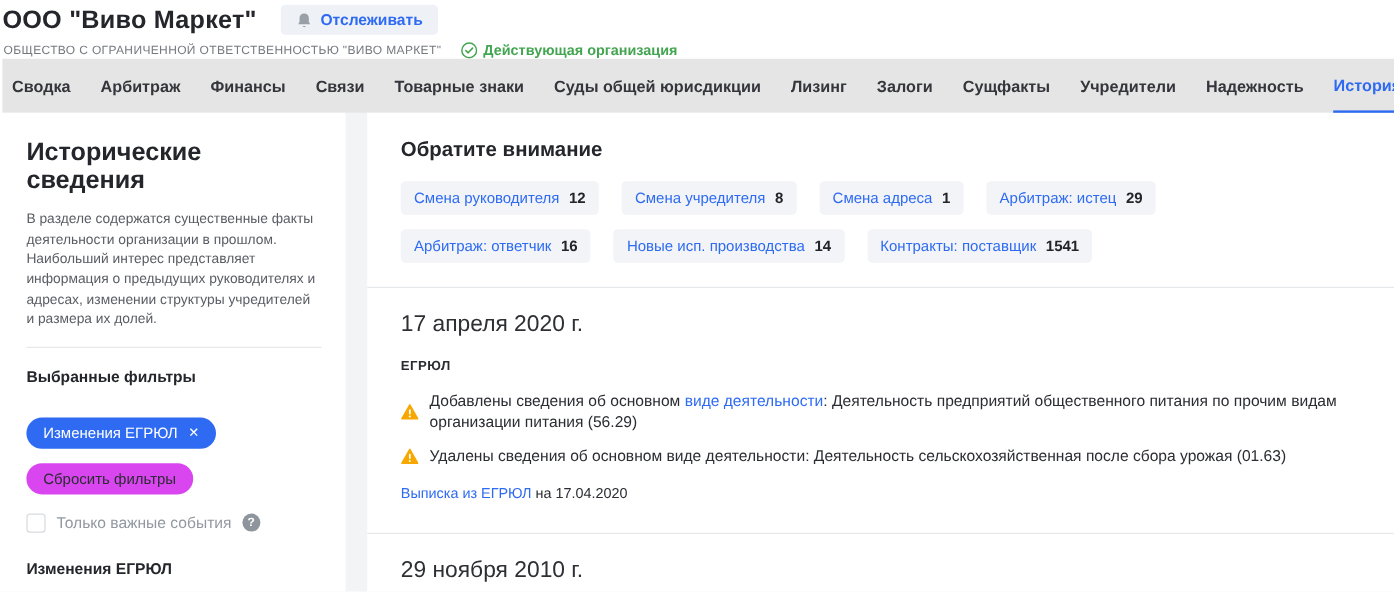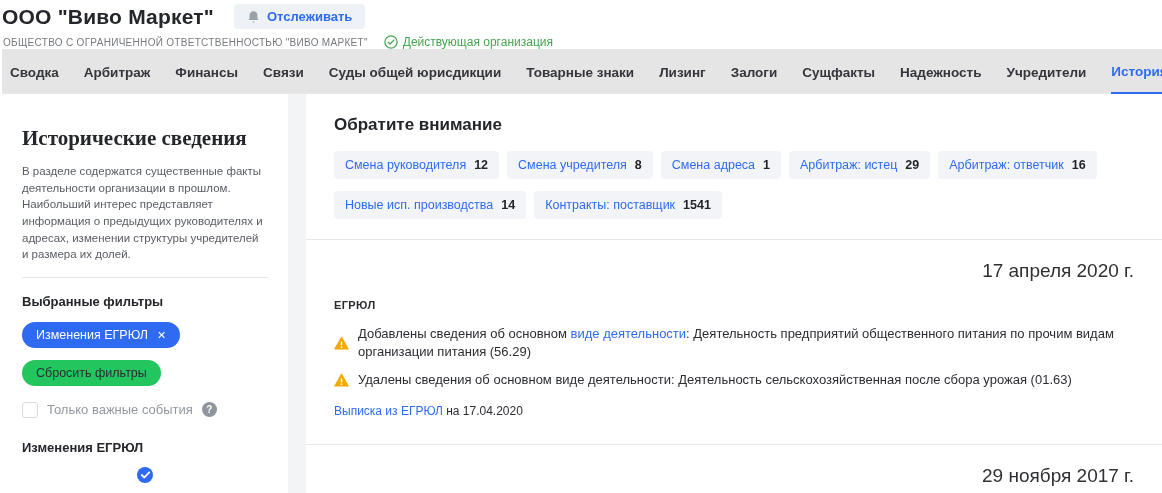--- a/index.html
+++ b/index.html
@@ -20,61 +20,61 @@
   }
   
   .topbar{background:#fff;padding:4px 0 0 2px;}
   .title-row{display:flex;align-items:center;gap:20px;}
   .company-title{font-size:21px;font-weight:700;margin:0;color:#24262b;letter-spacing:.2px;}
   .track-btn{display:inline-flex;align-items:flex-end;gap:7px;background:#eef1f6;border:none;
     border-radius:4px;padding:5px 13px;color:var(--accent);font-weight:700;font-size:13px;
     font-family:inherit;cursor:pointer;}
   .subtitle-row{display:flex;align-items:center;gap:16px;margin:6px 0 0 1px;}
   .full-name{font-size:10px;color:#76797f;letter-spacing:.3px;}
-  .status{color:var(--green);font-size:12px;font-weight:400;display:inline-flex;align-items:flex-end;gap:5px;}
+  .status{color:var(--green);font-size:12px;font-weight:700;display:inline-flex;align-items:flex-end;gap:5px;}
   
   .nav{display:flex;gap:25px;padding:15px 8px 0 8px;border-bottom:1px solid var(--border);background:#e5e5e5;}
   .nav-tab{font-size:13.5px;font-weight:600;color:#34363b;padding-bottom:13px;cursor:pointer;
     text-decoration:none;position:relative;display:inline-flex;align-items:center;gap:6px;white-space:nowrap;}
   .nav-tab.active{color:var(--accent);border-bottom:2px solid var(--accent);margin-bottom:-1px;}
   
   .content{display:flex;gap:18px;height:405px;background:#f3f4f6;}
   .sidebar{width:288px;flex:none;background:#fff;padding:16px 20px 0 22px;overflow:hidden;}
   .main{flex:1;background:#fff;padding:16px 0 0 0;overflow:hidden;}
   
-  .sb-title{font-size:21px;font-weight:700;margin:16px 0 12px;color:#24262b;font-family:Liberation Serif, serif;}
+  .sb-title{font-size:21px;font-weight:700;margin:5px 0 12px;color:#24262b;}
   .sb-desc{font-size:11.5px;color:#595d64;line-height:1.45;margin:0 0 14px;}
   .sb-divider{height:1px;background:var(--border);margin:0 0 16px;}
-  .sb-h{font-size:13px;font-weight:700;margin:0 0 13px;color:#24262b;}
+  .sb-h{font-size:13px;font-weight:700;margin:0 0 27px;color:#24262b;}
   .pill{display:inline-flex;align-items:center;gap:9px;border-radius:15px;padding:6px 14px;
     font-size:12.5px;margin-bottom:12px;cursor:pointer;border:none;font-family:inherit;}
   .pill.blue{background:var(--accent);color:#fff;display:flex;width:max-content;}
   .pill .x{font-size:11px;line-height:1;}
-  .pill.gray{background:#22c55e;color:#2b2d33;display:flex;width:max-content;}
+  .pill.gray{background:#d946ef;color:#2b2d33;display:flex;width:max-content;}
   .cb-row{display:flex;gap:9px;align-items:flex-start;color:#9298a1;font-size:13px;margin:16px 0 22px;cursor:pointer;}
   .cb{width:16px;height:16px;border:1px solid #d7dade;border-radius:3px;background:#fff;flex:none;}
   .q-icon{width:15px;height:15px;border-radius:50%;background:#8f959d;color:#fff;font-size:10px;
     font-weight:700;display:flex;align-items:center;justify-content:center;flex:none;}
   .filter-group{margin-bottom:18px;}
   .fg-title{font-size:13px;font-weight:700;margin:0 0 12px;color:#24262b;}
   .radio-row{display:flex;gap:9px;align-items:center;font-size:13px;color:#2b2d33;margin-bottom:9px;cursor:pointer;flex-direction:column;}
   .radio{width:16px;height:16px;border-radius:50%;border:1px solid #cdd0d5;flex:none;}
   .radio.checked{border:none;background:var(--accent);display:flex;align-items:center;justify-content:center;}
   .count{color:#9298a1;}
   
   .notice{padding:0 28px;}
   .notice-title{font-size:17px;font-weight:700;margin:5px 0 16px;color:#24262b;}
-  .chips{display:flex;flex-wrap:wrap;gap:12px 8px;}
+  .chips{display:flex;flex-wrap:wrap;gap:12px 19px;}
   .chip{background:var(--chipbg);border-radius:4px;padding:7px 11px;display:inline-flex;gap:8px;
     font-size:12.5px;cursor:pointer;white-space:nowrap;}
   .chip-label{color:var(--accent);}
   .chip-count{color:#23252a;font-weight:600;}
   .divider{height:1px;background:var(--border);margin-top:20px;}
   .entry{padding:20px 28px 6px;}
-  .entry-date{font-size:19px;font-weight:500;color:#2e3034;margin:0 0 17px;text-align:right;}
+  .entry-date{font-size:19px;font-weight:500;color:#2e3034;margin:0 0 17px;}
   .entry-section{font-size:11px;font-weight:700;color:#2a2c31;letter-spacing:.4px;margin:0 0 14px;}
   .event{display:flex;gap:9px;font-size:13px;color:#2b2d33;margin-bottom:11px;align-items:center;line-height:1.35;}
   .warn-icon{flex:none;display:inline-flex;margin-top:1px;}
   a.link{color:var(--accent);text-decoration:none;cursor:pointer;}
   .extract{font-size:12px;margin-top:15px;color:#2b2d33;}
 </style>
 </head>
 <body>
 
 <div class="topbar">
@@ -109,39 +109,39 @@
       <a class="nav-tab">
         <span>Арбитраж</span>
       </a>
       <a class="nav-tab">
         <span>Финансы</span>
       </a>
       <a class="nav-tab">
         <span>Связи</span>
       </a>
       <a class="nav-tab">
+        <span>Товарные знаки</span>
+      </a>
+      <a class="nav-tab">
         <span>Суды общей юрисдикции</span>
       </a>
       <a class="nav-tab">
-        <span>Товарные знаки</span>
-      </a>
-      <a class="nav-tab">
         <span>Лизинг</span>
       </a>
       <a class="nav-tab">
         <span>Залоги</span>
       </a>
       <a class="nav-tab">
         <span>Сущфакты</span>
       </a>
       <a class="nav-tab">
+        <span>Учредители</span>
+      </a>
+      <a class="nav-tab">
         <span>Надежность</span>
-      </a>
-      <a class="nav-tab">
-        <span>Учредители</span>
       </a>
       <a class="nav-tab active">
         <span>История</span>
       </a>
     </nav>
 </div>
 
 <div class="content">
   <aside class="sidebar">
     <h2 class="sb-title">Исторические сведения</h2>
@@ -230,17 +230,17 @@
                 <rect x="10.9" y="8" width="2.3" height="7" rx="1.1" fill="#fff"></rect>
                 <circle cx="12" cy="17.6" r="1.4" fill="#fff"></circle>
               </svg>
             </span>
             <span>Удалены сведения об основном виде деятельности: Деятельность сельскохозяйственная после сбора урожая (01.63)</span>
           </div>
           <div class="extract"><a class="link" href="#">Выписка из ЕГРЮЛ</a> на 17.04.2020</div>
         </section>
         <div class="divider"></div>
         <section class="entry">
-          <h2 class="entry-date">29 ноября 2017 г.</h2>
+          <h2 class="entry-date">29 ноября 2010 г.</h2>
         </section>
       </div>
   </main>
 </div>
 
 </body></html>

